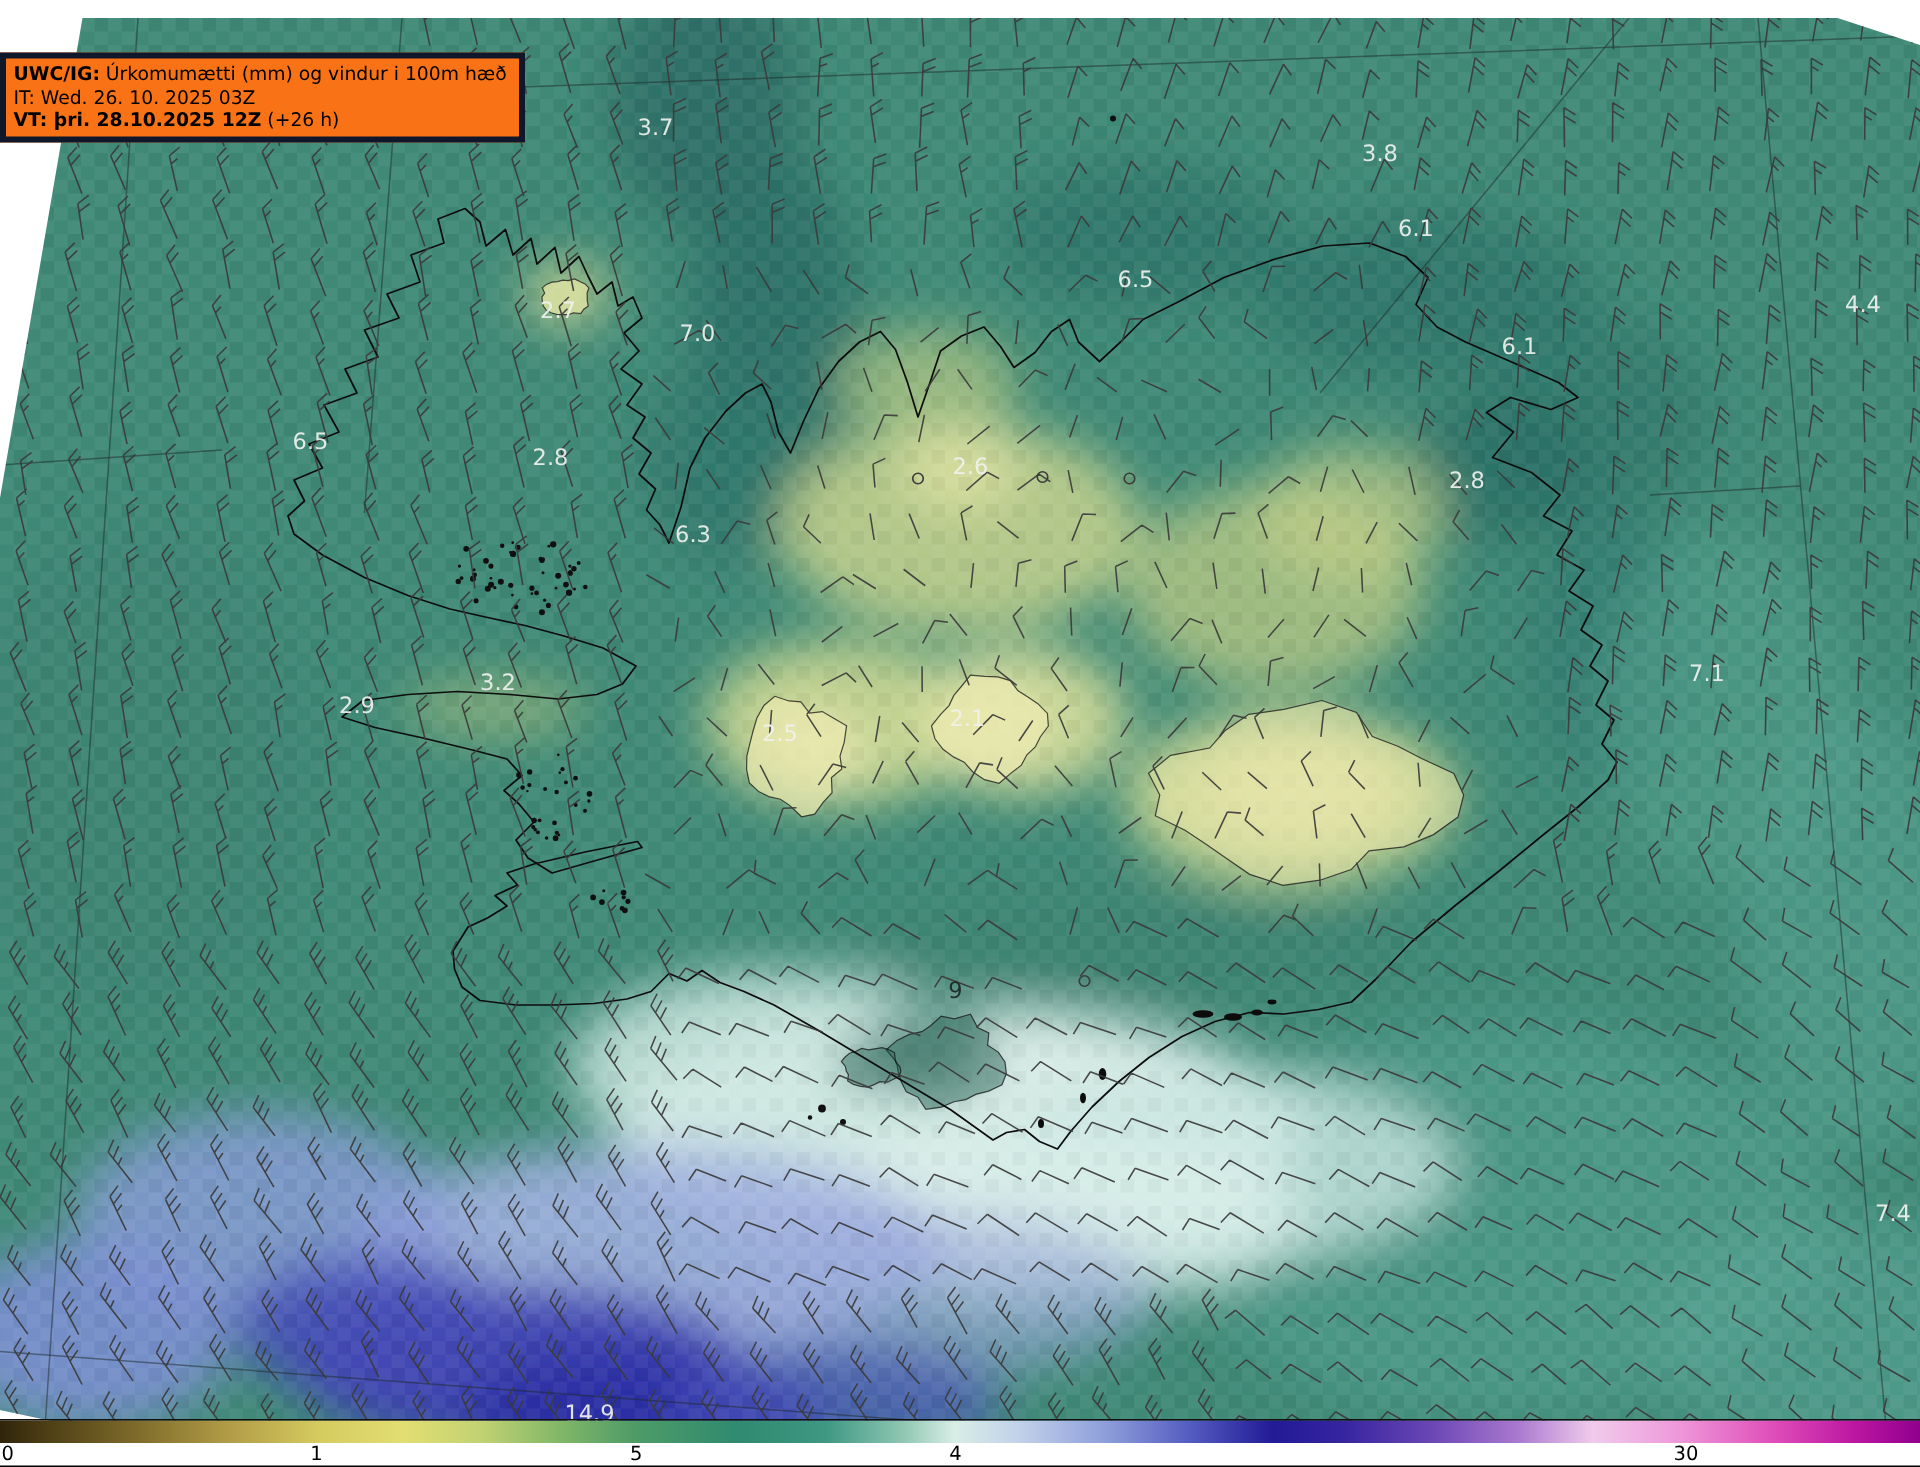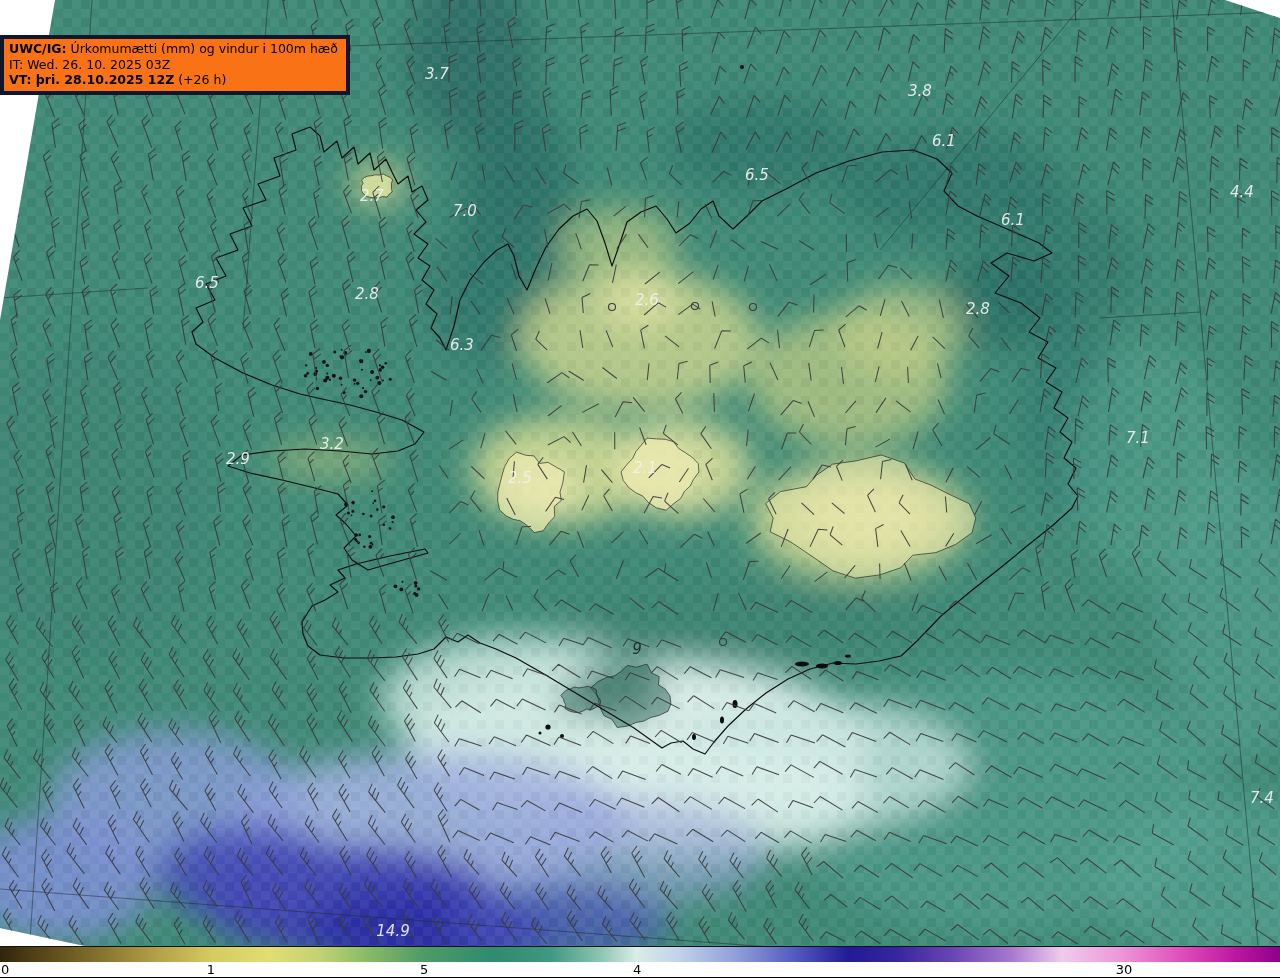--- a/index.html
+++ b/index.html
@@ -1,19 +1,19 @@
 <!DOCTYPE html>
 <html><head>
 <meta charset="utf-8">
 <style>
   html,body{margin:0;padding:0;background:#fff;width:1280px;height:978px;overflow:hidden;
     font-family:"DejaVu Sans",sans-serif;}
   #stage{position:relative;width:1280px;height:978px;background:#fff;}
-  #map-area{position:absolute;left:0;top:0;width:1280px;height:887px;
-    clip-path:polygon(55px 0,1225px 0,1280px 18px,1280px 946px,85px 946px,0 928px,0 320px);font-style:italic;}
+  #map-area{position:absolute;left:0;top:12px;width:1280px;height:887px;
+    clip-path:polygon(55px 0,1225px 0,1280px 18px,1280px 946px,85px 946px,0 928px,0 320px);}
   #map-svg{position:absolute;left:0;top:0;}
   #title-box{position:absolute;left:0;top:0;background:#f97316;border:4px solid #0f172a;
     padding:2px 8px 3px 5px;z-index:30;line-height:15.5px;font-size:12.5px;color:#000;
     font-family:"DejaVu Sans",sans-serif;white-space:nowrap;margin-top:35px;}
   #title-box b{font-weight:bold;}
   #colorbar{position:absolute;left:0;top:946px;width:1280px;height:32px;z-index:20;}
   #cbar-gradient{position:absolute;left:0;top:0;width:1280px;height:16px;
     border-top:1px solid #111;box-sizing:border-box;}
   #cbar-labels{position:absolute;left:0;top:16px;width:1280px;height:16px;background:#fff;
     border-bottom:1px solid #000;box-sizing:border-box;}

